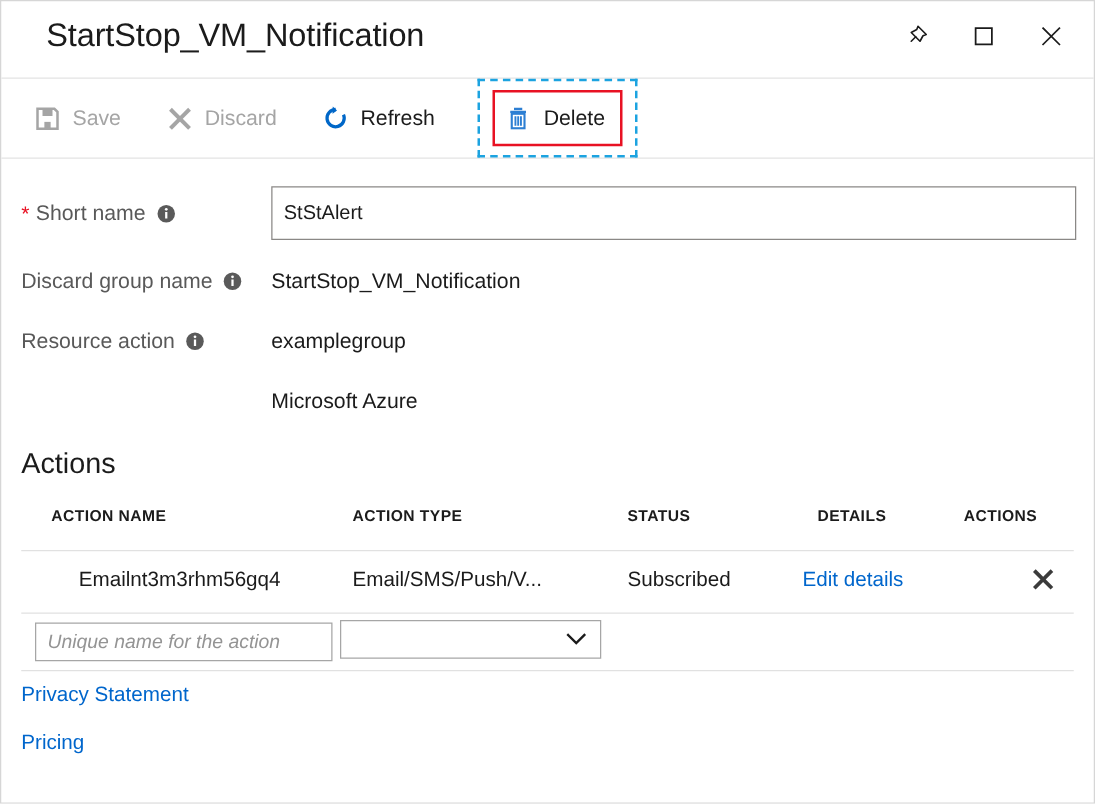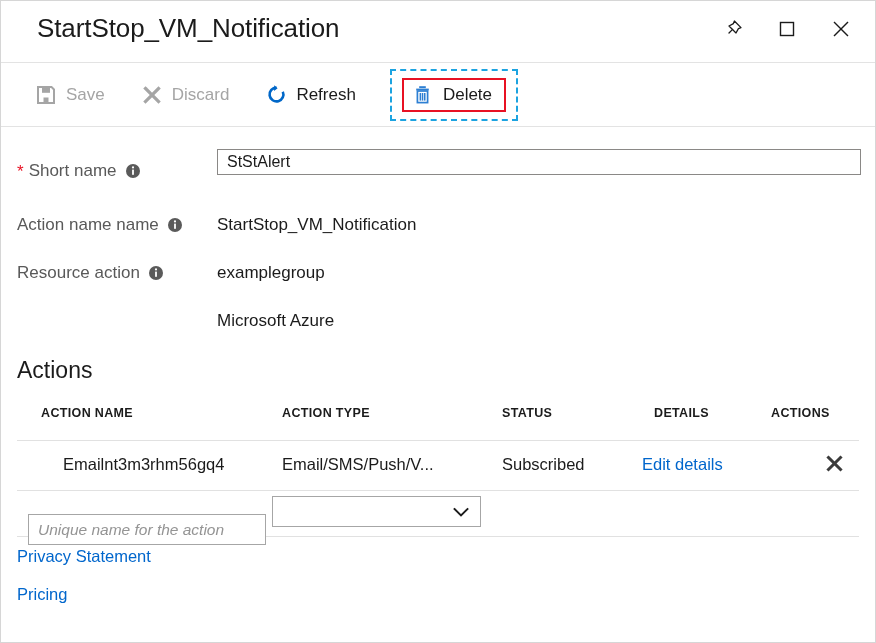--- a/index.html
+++ b/index.html
@@ -63,22 +63,21 @@
   }
   .win-btn svg { display: block; }
 
   
   .toolbar {
     position: relative;
     height: 64px;
     border-bottom: 1px solid #e3e3e3;
     box-sizing: border-box;
     display: flex;
-    align-items: center;
-    padding-left: 26px;
+    padding-left: 18px;
   }
   .cmd {
     display: flex;
     align-items: center;
     gap: 9px;
     padding: 6px 12px 6px 8px;
     font-size: 17px;
     color: #1b1b1b;
     background: transparent;
     border: 0;
@@ -149,21 +148,21 @@
     top: 12px;
     font-size: 17px;
     color: #1b1b1b;
     white-space: nowrap;
   }
   .text-input {
     position: absolute;
     left: 216px;
     top: 0;
     width: 644px;
-    height: 26px;
+    height: 43px;
     box-sizing: border-box;
     border: 1px solid #8a8886;
     background: #fff;
     font-family: "Liberation Sans", sans-serif;
     font-size: 16px;
     color: #1b1b1b;
     padding: 0 9px;
     outline: none;
   }
   .row-shortname { height: 54px; }
@@ -224,21 +223,21 @@
 
   
   .tr-new {
     position: relative;
     height: 45px;
     border-bottom: 1px solid #e1e1e1;
   }
   .new-name {
     position: absolute;
     left: 11px;
-    top: 23px;
+    top: 7px;
     width: 238px;
     height: 31px;
     box-sizing: border-box;
     border: 1px solid #a6a6a6;
     font-family: "Liberation Sans", sans-serif;
     font-size: 15.5px;
     color: #1b1b1b;
     padding: 0 9px;
     outline: none;
   }
@@ -385,21 +384,21 @@
             <rect x="7.1" y="6.6" width="1.8" height="5.2" fill="#ffffff"></rect>
             <circle cx="8" cy="4.4" r="1.1" fill="#ffffff"></circle>
           </svg>
         </span>
       </div>
       <input class="text-input" type="text" value="StStAlert" style="">
     </div>
 
     <div class="field">
       <div class="field-label">
-        <span>Action name name</span>
+        <span>Discard group name</span>
         <span class="info-ico">
           <svg width="16" height="16" viewBox="0 0 16 16">
             <circle cx="8" cy="8" r="7" fill="#5a5a5a"></circle>
             <rect x="7.1" y="6.6" width="1.8" height="5.2" fill="#ffffff"></rect>
             <circle cx="8" cy="4.4" r="1.1" fill="#ffffff"></circle>
           </svg>
         </span>
       </div>
       <div class="field-value">StartStop_VM_Notification</div>
     </div>

